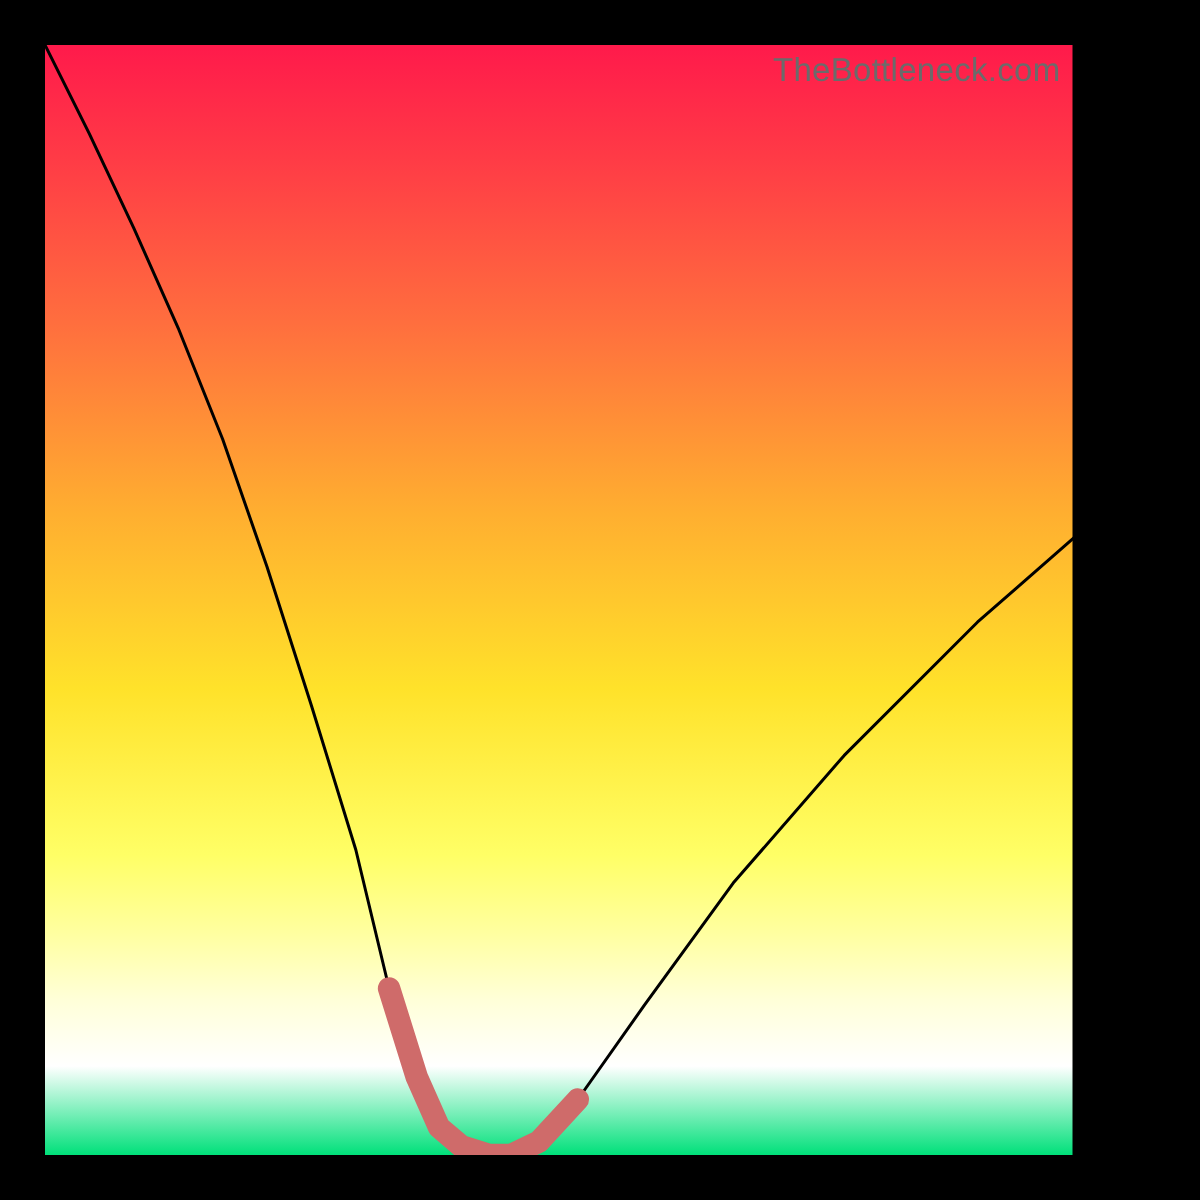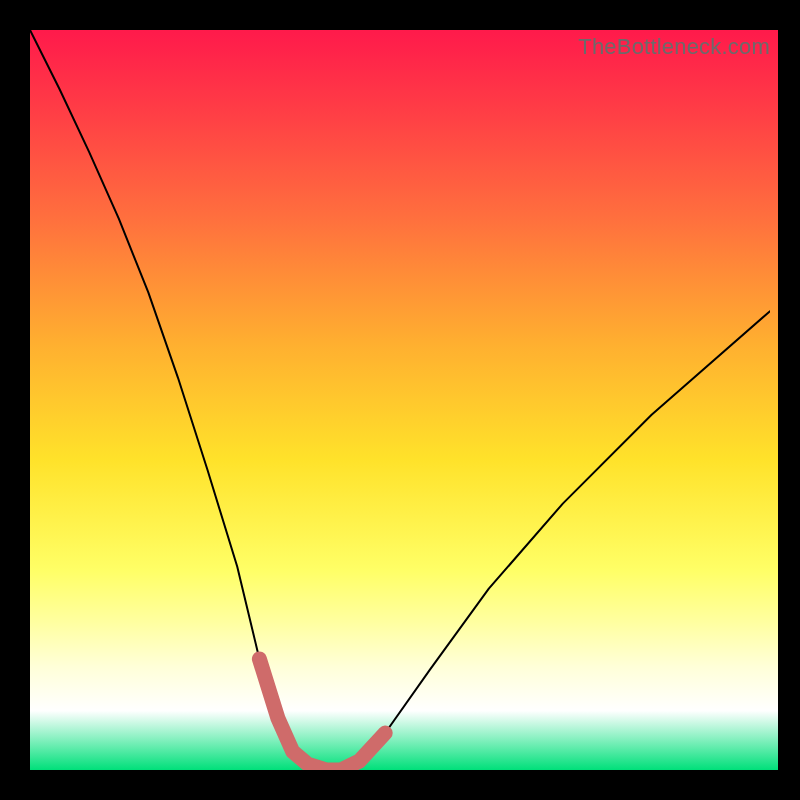--- a/index.html
+++ b/index.html
@@ -14,21 +14,21 @@
   .stage {
     position: relative;
     width: 800px;
     height: 800px;
     background: #000;
   }
   .plot {
     position: absolute;
     left: 30px;
     top: 30px;
-    width: 748px;
+    width: 685px;
     height: 740px;
     background: linear-gradient(
       to bottom,
       #ff1a4b 0%,
       #ff3a46 10%,
       #ff6e3e 25%,
       #ffae30 42%,
       #ffe22a 58%,
       #ffff66 73%,
       #ffffa0 80%,

